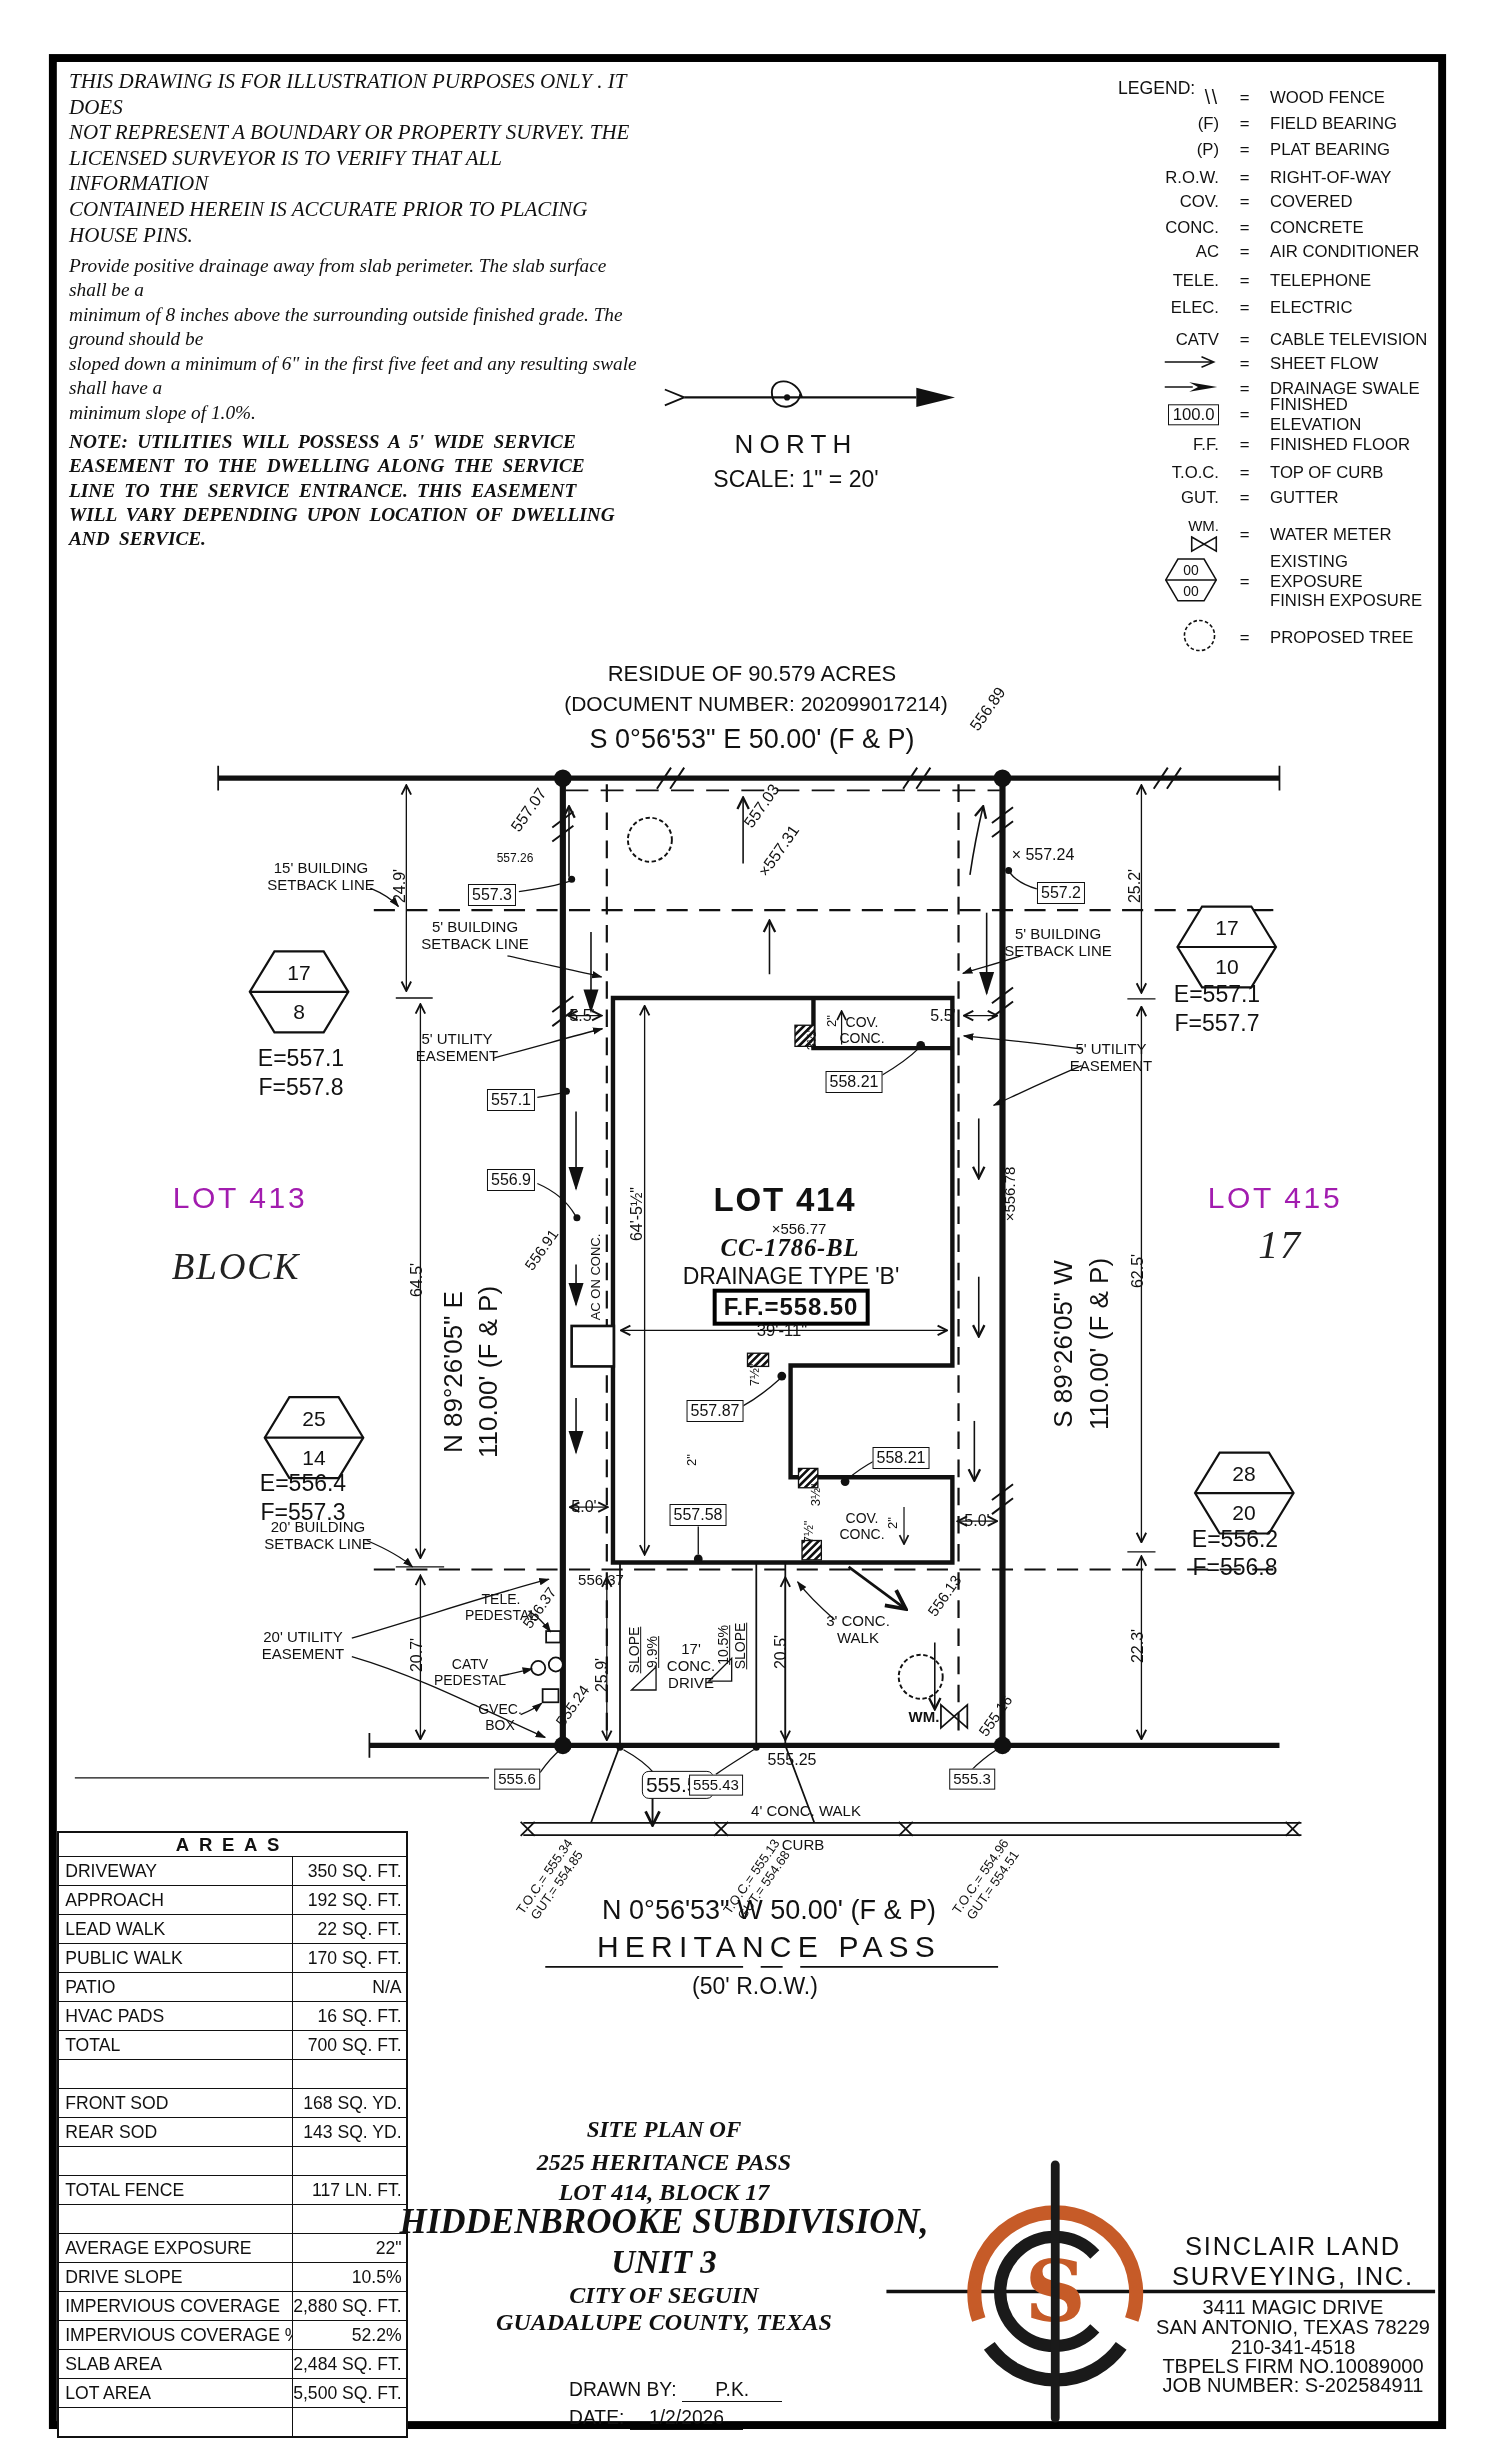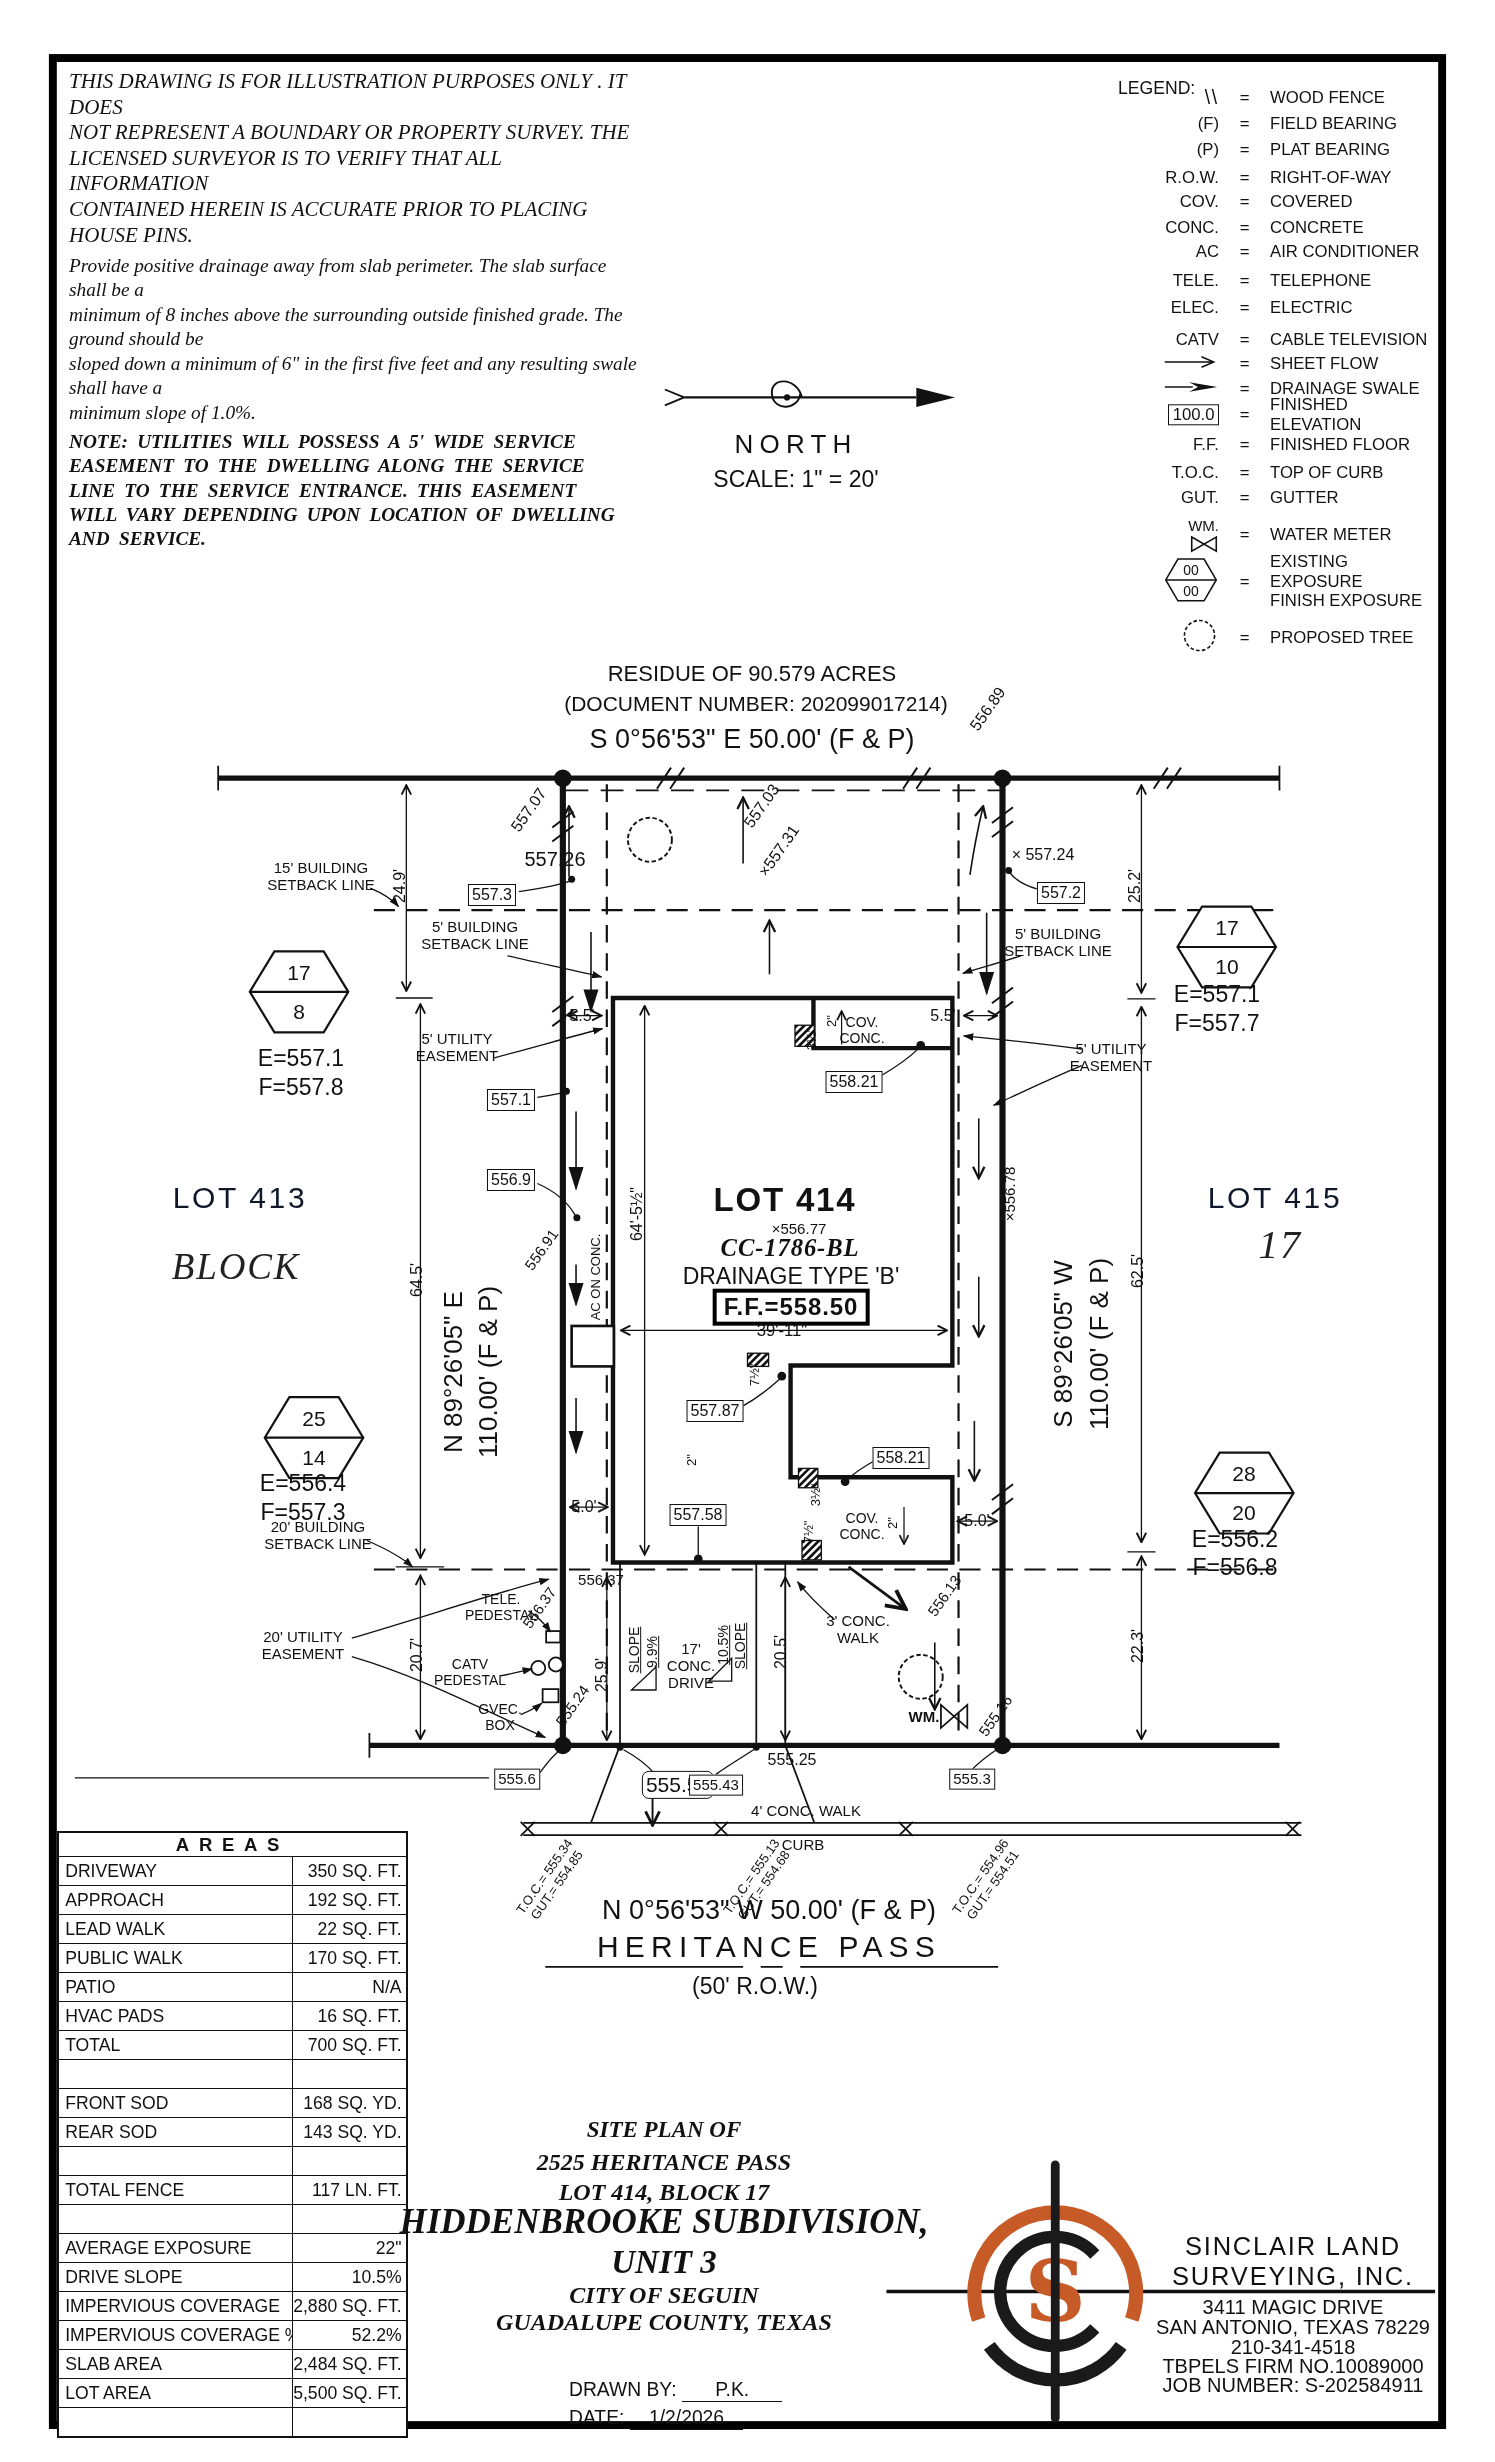--- a/index.html
+++ b/index.html
@@ -4,21 +4,21 @@
 <style>
   html,body{margin:0;padding:0;background:#e8e8e8;}
   #page{position:relative;width:1495px;height:2462px;background:#ffffff;overflow:hidden;
         font-family:"Liberation Sans",sans-serif;color:#111;}
   #plat-svg{position:absolute;left:0;top:0;z-index:1;}
   #plat-labels-layer{position:absolute;left:0;top:0;width:1495px;height:2462px;z-index:3;}
   .pl{position:absolute;white-space:pre;color:#111;line-height:1.12;}
   .pl.ml{white-space:pre-line;text-align:center;}
   .pl.boxed{border:1.8px solid #111;background:#fff;padding:0 3px;line-height:1.25;}
   .pl.ffbox{border:4px solid #000;background:#fff;padding:0.9px 7px;font-weight:700;letter-spacing:0.9px;}
-  .pl.ghost{color:#0f172a;letter-spacing:2.6px;}
+  .pl.ghost{color:#a21caf;letter-spacing:2.6px;}
   .pl.lot{font-weight:700;letter-spacing:1.8px;}
   .pl.iser{font-family:"Liberation Serif",serif;font-style:italic;letter-spacing:1.8px;color:#222;}
   .pl.iser2{font-family:"Liberation Serif",serif;font-style:italic;font-weight:700;letter-spacing:0.9px;}
   .pl.bold{font-weight:700;}
   .pl.ul{text-decoration:underline;}
   .pl.ls{letter-spacing:6.2px;}
 
   #disclaimer{position:absolute;left:69px;top:69px;width:570px;z-index:3;}
   #disclaimer p{margin:0 0 5.3px 0;font-family:"Liberation Serif",serif;font-style:italic;white-space:pre-line;}
   #note-p1{font-size:21px;line-height:1.22;}
@@ -265,21 +265,21 @@
       <path d="M1200,2462 V2750" stroke="#1a1a1a" stroke-width="10" stroke-linecap="round"></path>
     </g>
   </svg>
 
   <div id="plat-labels-layer">
       <div class="pl " style="left: 752px; top: 674px; font-size: 22px; transform: translate(-50%, -50%);">RESIDUE OF 90.579 ACRES</div>
       <div class="pl " style="left: 756px; top: 704px; font-size: 21px; transform: translate(-50%, -50%);">(DOCUMENT NUMBER: 202099017214)</div>
       <div class="pl " style="left: 752px; top: 739px; font-size: 27px; transform: translate(-50%, -50%);">S 0°56'53" E 50.00' (F &amp; P)</div>
       <div class="pl " style="left: 529px; top: 810px; font-size: 16px; transform: translate(-50%, -50%) rotate(-55deg);">557.07</div>
       <div class="pl " style="left: 988px; top: 709px; font-size: 16px; transform: translate(-50%, -50%) rotate(-55deg);">556.89</div>
-      <div class="pl " style="left: 515px; top: 859px; font-size: 20px; transform: translate(-50%, -50%); margin-left: 40px;">557.26</div>
+      <div class="pl " style="left: 515px; top: 859px; font-size: 12px; transform: translate(-50%, -50%);">557.26</div>
       <div class="pl boxed" style="left: 492px; top: 895px; font-size: 16px; transform: translate(-50%, -50%);">557.3</div>
       <div class="pl " style="left: 1043px; top: 855px; font-size: 16px; transform: translate(-50%, -50%);">× 557.24</div>
       <div class="pl boxed" style="left: 1061px; top: 893px; font-size: 16px; transform: translate(-50%, -50%);">557.2</div>
       <div class="pl " style="left: 762px; top: 806px; font-size: 16px; transform: translate(-50%, -50%) rotate(-55deg);">557.03</div>
       <div class="pl " style="left: 779px; top: 851px; font-size: 16px; transform: translate(-50%, -50%) rotate(-55deg);">×557.31</div>
       <div class="pl ml" style="left: 321px; top: 877px; font-size: 15px; transform: translate(-50%, -50%);">15' BUILDING
 SETBACK LINE</div>
       <div class="pl ml" style="left: 475px; top: 936px; font-size: 15px; transform: translate(-50%, -50%);">5' BUILDING
 SETBACK LINE</div>
       <div class="pl ml" style="left: 1058px; top: 943px; font-size: 15px; transform: translate(-50%, -50%);">5' BUILDING

